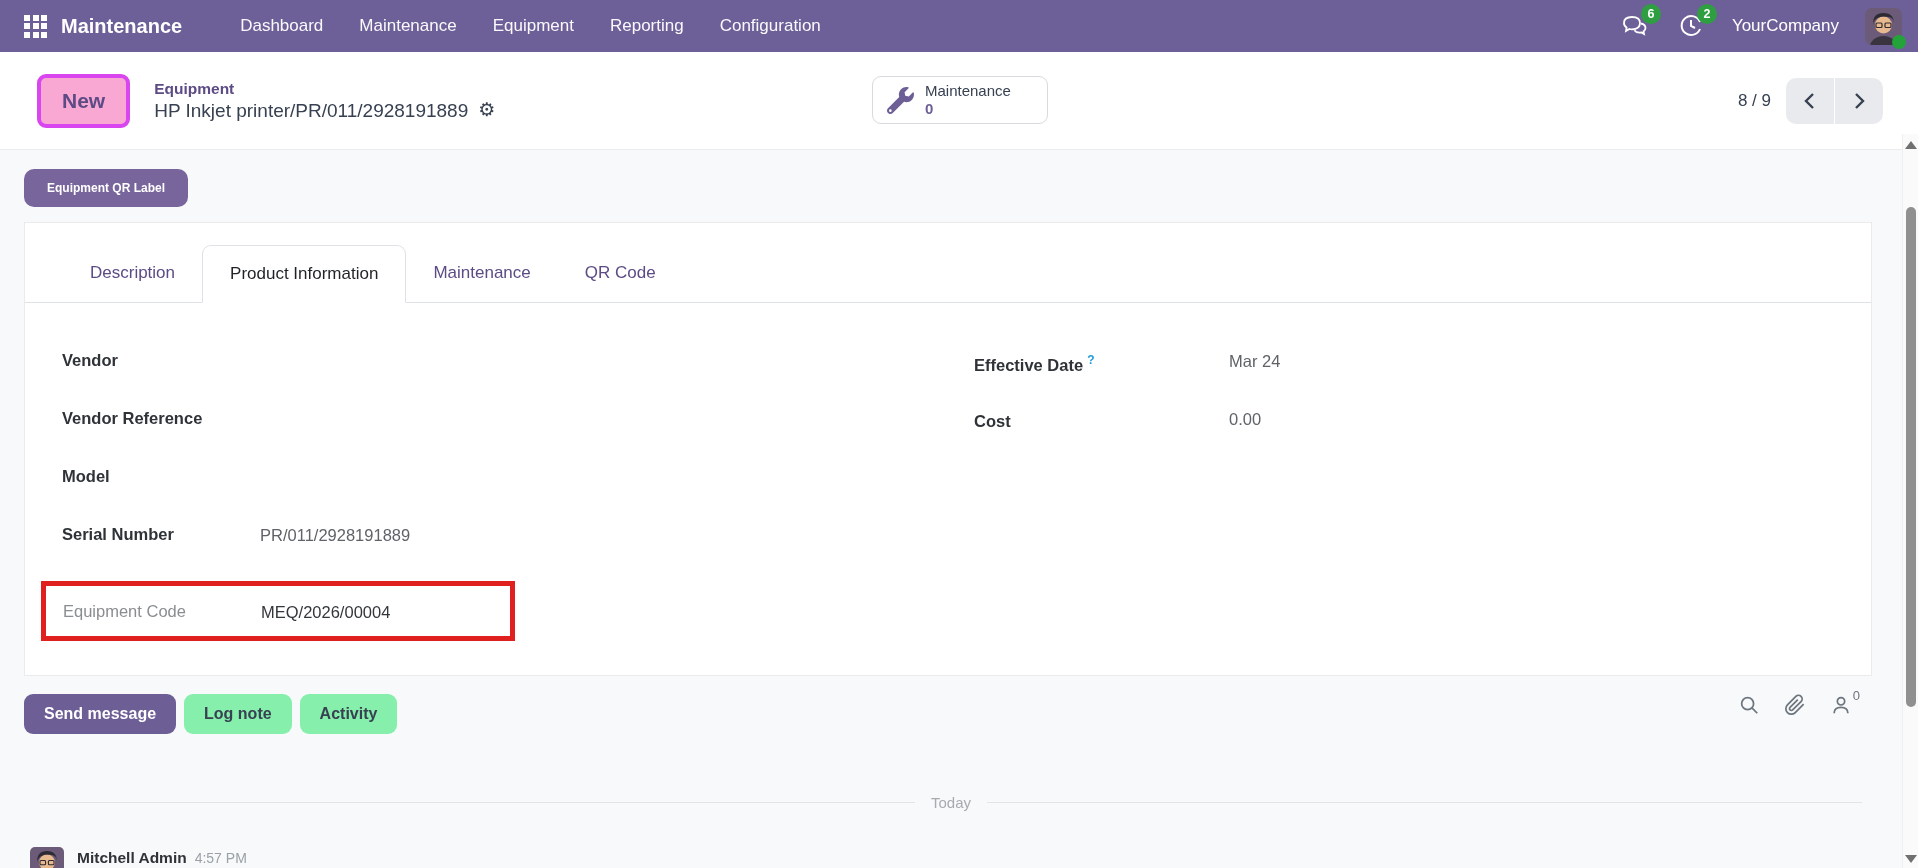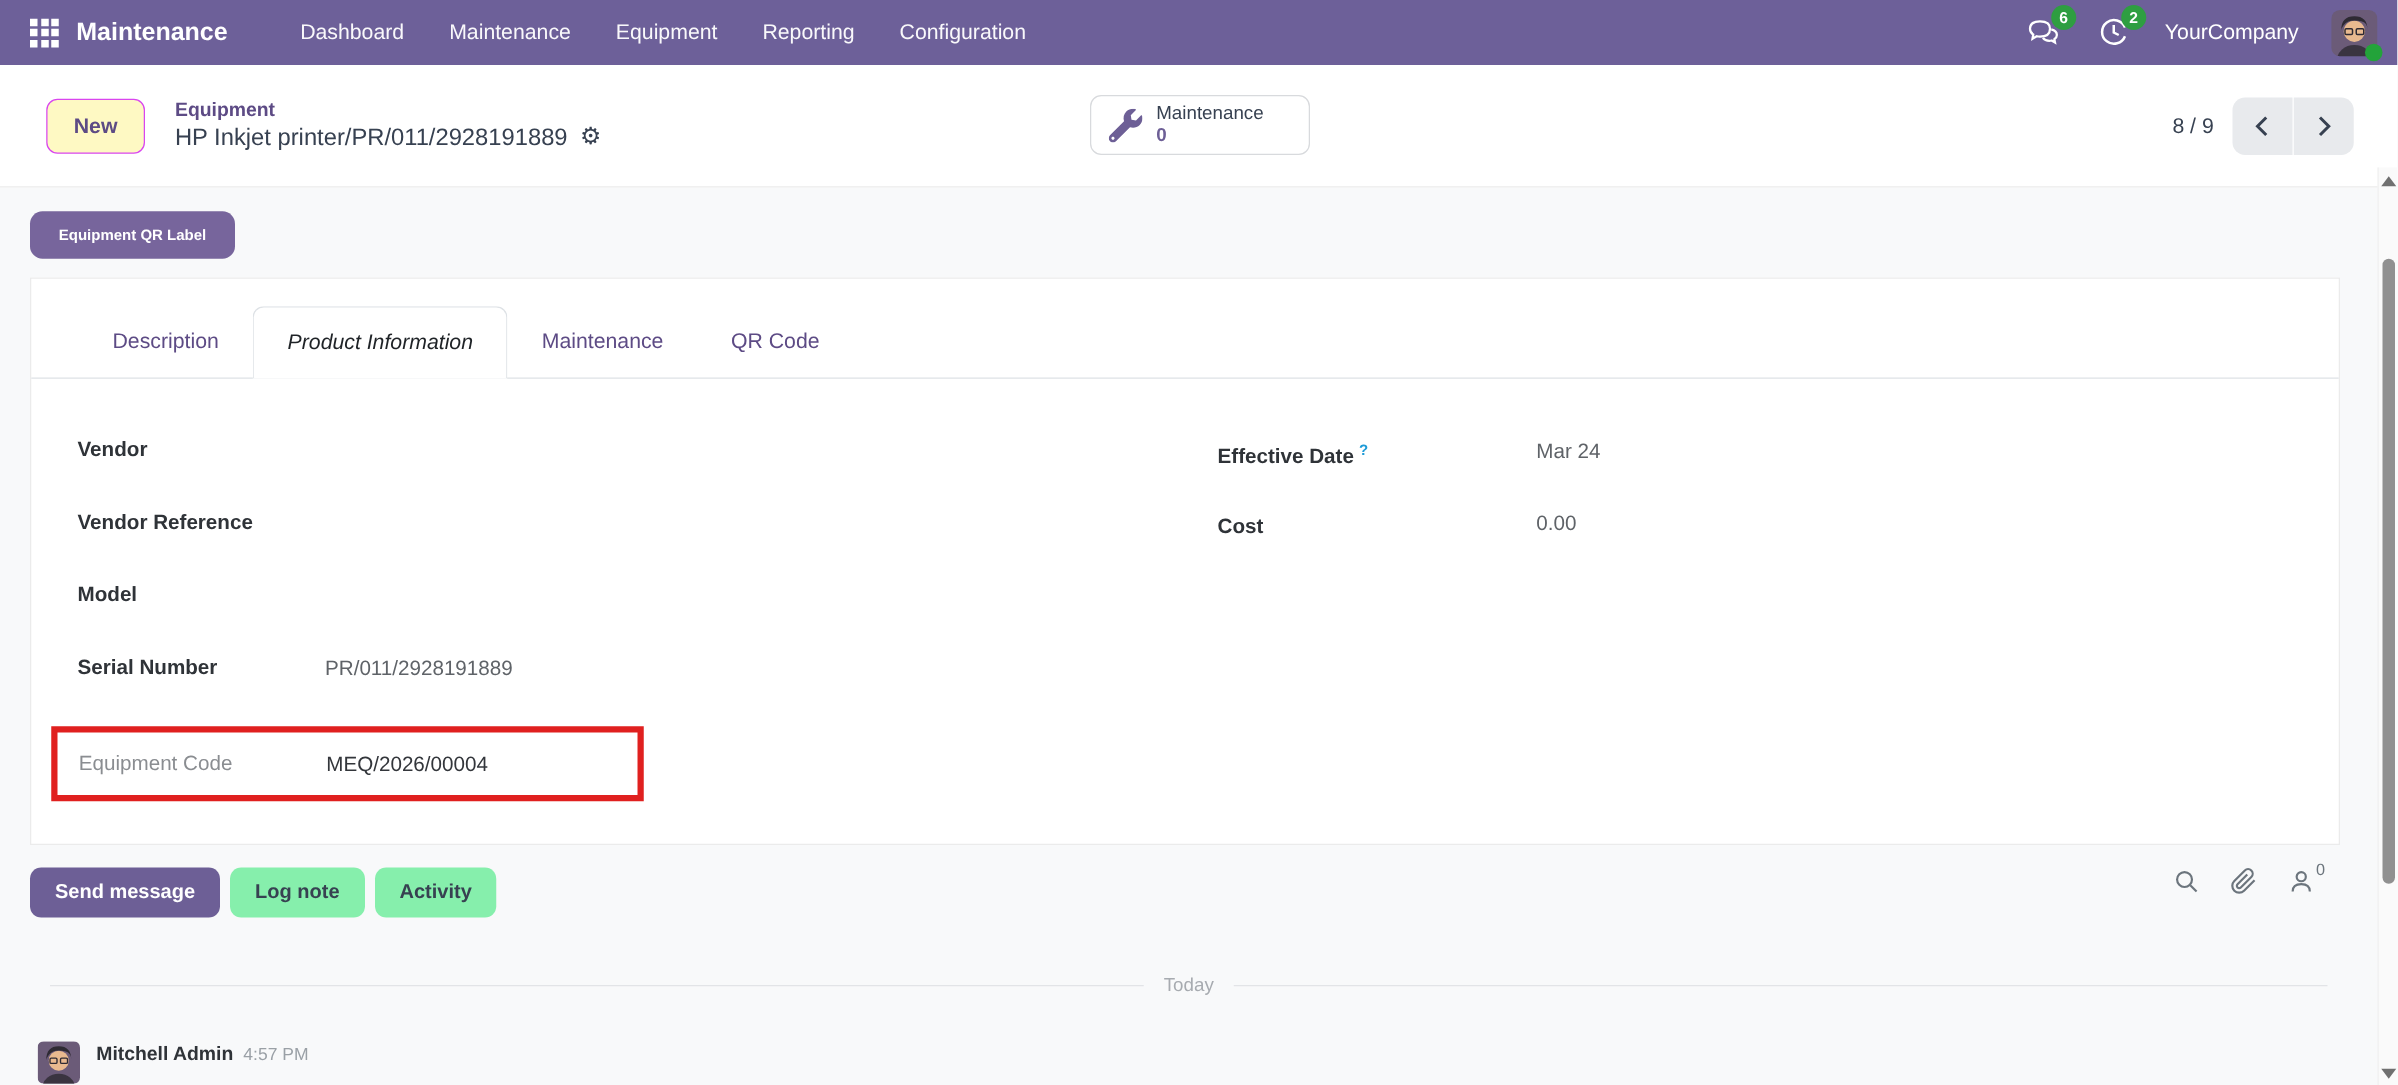--- a/index.html
+++ b/index.html
@@ -24,22 +24,22 @@
   .company { font-size:17px; }
   .avatar { position:relative; width:37px; height:37px; border-radius:7px; overflow:visible; cursor:pointer; }
   .avatar svg { border-radius:7px; display:block; }
   .status-dot { position:absolute; right:-4px; bottom:-4px; width:14px; height:14px;
     border-radius:50%; background:#23a33a; }
 
   
   .control-panel { position:absolute; top:52px; left:0; width:1918px; height:98px;
     background:#fff; border-bottom:1px solid #ececec; display:flex; align-items:center;
     padding:0 0 0 37px; }
-  .btn-new { background:#fef9c3; border:1px solid #d946ef; color:#5d4b85; font-weight:600;
-    font-size:17px; padding:11px 21px; border-radius:9px; cursor:pointer;
+  .btn-new { background:#f9a8d4; border:4px solid #d946ef; color:#5d4b85; font-weight:600;
+    font-size:21px; padding:11px 21px; border-radius:9px; cursor:pointer;
     font-family:"Liberation Sans", sans-serif; }
   .breadcrumb { margin-left:24px; display:flex; flex-direction:column; gap:2px; }
   .breadcrumb-parent { color:#5d4b85; font-size:15.5px; font-weight:700; cursor:pointer; }
   .breadcrumb-current { color:#374151; font-size:19px; display:flex; gap:10px; }
   .gear-icon { font-size:19px; color:#374151; cursor:pointer; line-height:1; }
   .smart-button { position:absolute; left:872px; top:24px; width:176px; height:48px;
     background:#fff; border:1px solid #d8dadd; border-radius:9px; display:flex;
     align-items:center; padding:0 14px; gap:11px; cursor:pointer; }
   .smart-button .sb-text { display:flex; flex-direction:column; line-height:1.2; }
   .sb-label { font-size:15px; color:#374151; }
@@ -55,21 +55,21 @@
   .content { position:absolute; top:151px; left:0; width:1902px; bottom:0; background:#f8f9fa; }
   .btn-qr { display:inline-block; margin:18px 0 0 24px; background:#77659c; color:#fff;
     font-size:12px; font-weight:600; border:none; border-radius:10px; padding:12px 23px;
     cursor:pointer; font-family:"Liberation Sans", sans-serif; }
 
   .sheet { margin:15px 30px 0 24px; background:#fff; border:1px solid #ebebeb;
     height:454px; padding-top:22px; }
   .tabs { display:flex; border-bottom:1px solid #dee2e6; padding-left:38px; }
   .tab { padding:18px 27px; font-size:17px; color:#5d4b85; cursor:pointer; }
   .tab.active { color:#1f2327; background:#fff; border:1px solid #dee2e6;
-    border-bottom:1px solid #fff; border-radius:9px 9px 0 0; margin-bottom:-1px;font-style:italic; }
+    border-bottom:1px solid #fff; border-radius:9px 9px 0 0; margin-bottom:-1px; }
 
   .form-grid { display:grid; grid-template-columns:850px 1fr; column-gap:62px;
     padding:46px 40px 0 37px; }
   .field-row { display:flex; align-items:flex-start; min-height:58px; }
   .field-label { width:198px; font-size:16.5px; font-weight:600; color:#2f3338; padding-top:2px; }
   .field-label.muted { color:#8a8d91; font-weight:500; }
   .field-label.bold { font-weight:700; }
   .field-value { font-size:16.5px; color:#5f6368; padding-top:3px; }
   .field-value.dark { color:#33363b; }
   .col-right .field-label { width:255px; max-width:200px; margin-right:55px; line-height:1.55; }
@@ -82,21 +82,21 @@
   .chatter-top { display:flex; align-items:flex-start; margin:18px 24px 0 24px; }
   .chat-btn { font-size:16px; font-weight:600; border:none; border-radius:9px;
     padding:11px 20px; margin-right:8px; cursor:pointer;
     font-family:"Liberation Sans", sans-serif; background:#86efac; color:#374151; }
   .chat-btn.primary { background:#6d5f96; color:#fff; }
   .chatter-icons { margin-left:auto; display:flex; align-items:flex-start; gap:24px;
     color:#6c757d; padding-right:18px; }
   .chatter-icons .cicon { cursor:pointer; display:flex; align-items:flex-start; }
   .follower-sup { font-size:13px; color:#6c757d; margin-left:1px; position:relative; top:-6px; }
 
-  .today-divider { display:flex; align-items:center; gap:16px; margin:46px 40px 0 40px; }
+  .today-divider { display:flex; align-items:center; gap:16px; margin:60px 40px 0 40px; }
   .today-divider .line { flex:1; border-top:1px solid #e2e4e7; }
   .today-divider .today-text { color:#a7abb0; font-size:15px; }
 
   .message-row { display:flex; gap:13px; margin:36px 0 0 30px; }
   .msg-avatar { width:34px; height:34px; border-radius:5px; overflow:hidden; flex:none; }
   .msg-head { display:flex; align-items:baseline; gap:8px; padding-top:2px; }
   .msg-author { font-size:15.5px; font-weight:700; color:#2f3338; cursor:pointer; }
   .msg-time { font-size:14px; color:#9aa0a6; }
 
   

